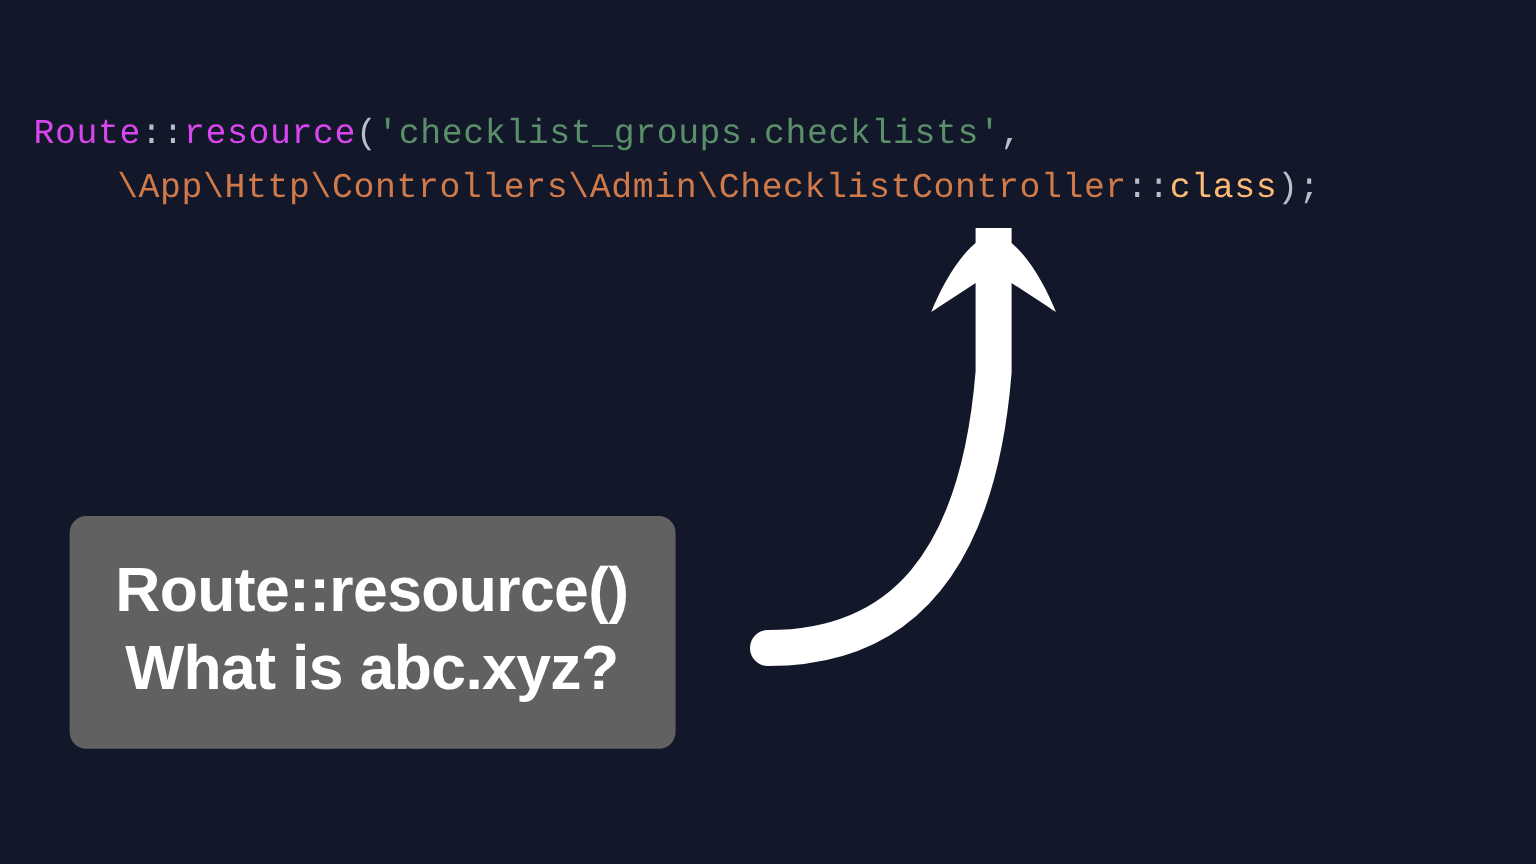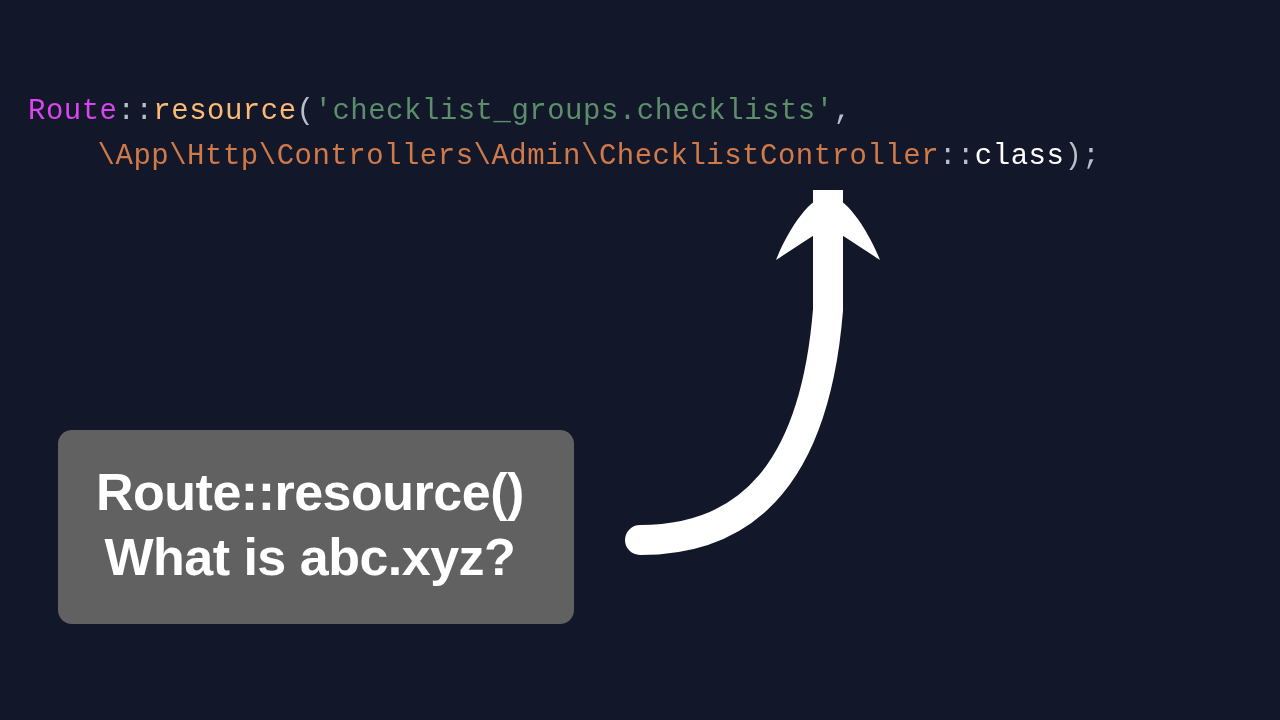--- a/index.html
+++ b/index.html
@@ -13,35 +13,35 @@
     position: absolute;
     top: 90px;
     left: 28px;
     font-size: 29px;
     line-height: 1.55;
     white-space: pre;
     letter-spacing: 0.5px;
   }
   .tok-class   { color: #d946ef; }
   .tok-op      { color: #b9bec9; }
-  .tok-method  { color: #fdba74; }
+  .tok-method  { color: #d946ef; }
   .tok-punct   { color: #b9bec9; }
   .tok-string  { color: #5a8f6a; }
   .tok-ns      { color: #d07a4a; margin-top: 15px; }
   .tok-ctrl    { color: #d07a4a; margin-top: 21px; }
-  .tok-keyword { color: #ffffff; }
+  .tok-keyword { color: #fdba74; }
   .indent { display: inline-block; width: 4ch; }
 
   .callout {
     position: absolute;
     left: 58px;
     top: 430px;
     background: #616161;
     border-radius: 14px;
-    padding: 30px 50px 34px 38px;
+    padding: 30px 39px 34px 38px;
     font-family: -apple-system, BlinkMacSystemFont, 'Segoe UI', Arial, sans-serif;
     color: #ffffff;
     font-weight: 800;
     font-size: 52px;
     line-height: 1.25;
     text-align: center;
     letter-spacing: -0.5px;
   }
   .arrow {
     position: absolute;

